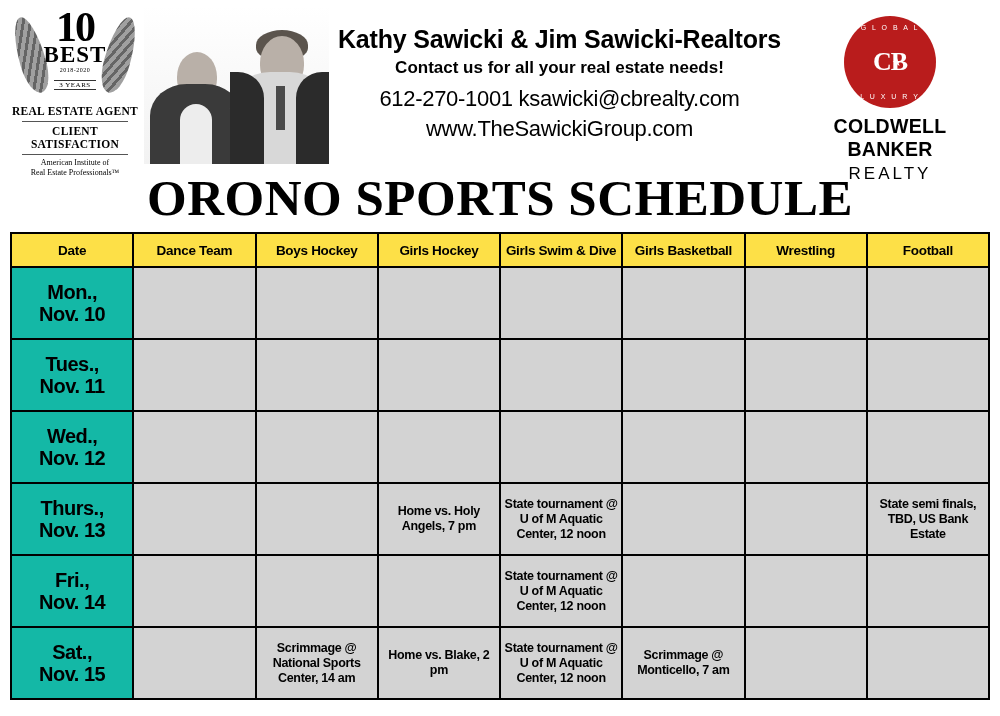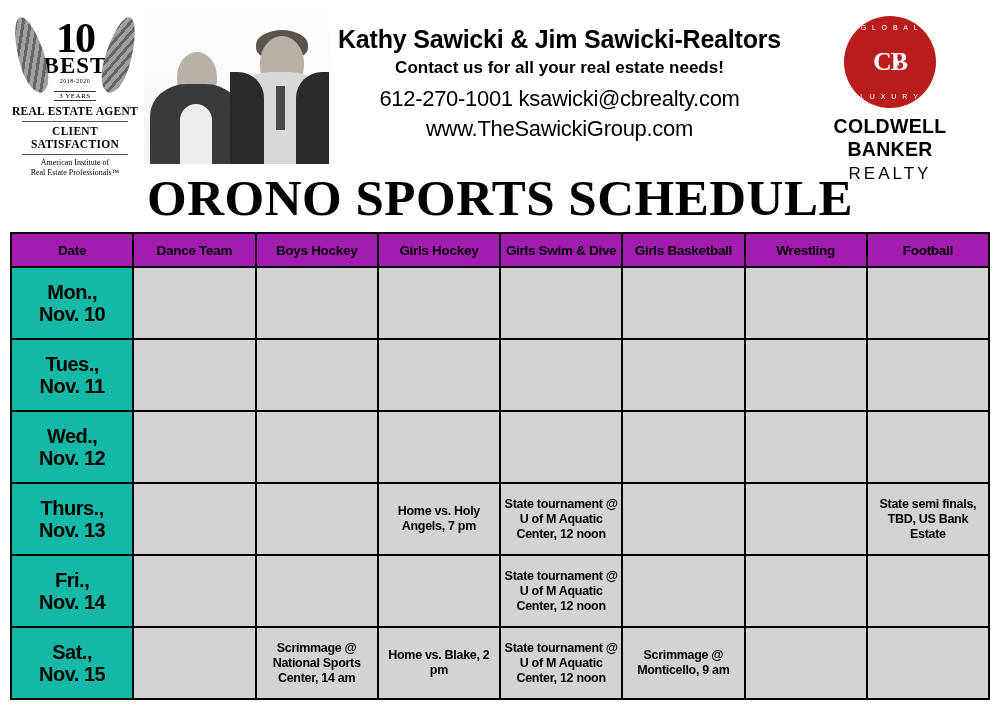--- a/index.html
+++ b/index.html
@@ -36,21 +36,21 @@
     width: 130px;
     flex: 0 0 130px;
     text-align: center;
     padding-top: 4px;
     position: relative;
   }
   .award-wreath {
     position: relative;
     height: 92px;
     display: flex;
-    align-items: flex-end;
+    align-items: flex-start;
     justify-content: center;
   }
   .wreath-leaf {
     position: absolute;
     top: 6px;
     width: 26px;
     height: 78px;
     border-radius: 50% 50% 50% 50% / 60% 60% 40% 40%;
     background:
       repeating-linear-gradient(115deg, #4a4a4a 0 3px, #8f8f8f 3px 7px);
@@ -270,21 +270,21 @@
     table-layout: fixed;
     border: 2px solid #000;
   }
   table.sched th, table.sched td {
     border: 2px solid #000;
     background: #d3d3d3;
     text-align: center;
     vertical-align: middle;
   }
   table.sched thead th {
-    background: #a21caf;
+    background: #fde047;
     font-family: "Liberation Sans", sans-serif;
     font-weight: bold;
     font-size: 13.5px;
     height: 28px;
     padding: 2px 1px;
     letter-spacing: -0.3px;
     text-align: center;
   }
   table.sched td.date-cell {
     background: #14b8a6;
@@ -452,21 +452,21 @@
         </tr>
         <tr class="r-tall">
           <td class="date-cell">
             <div>Sat.,</div>
             <div>Nov. 15</div>
           </td>
           <td class="event"></td>
           <td class="event">Scrimmage @ National Sports Center, 14 am</td>
           <td class="event">Home vs. Blake, 2 pm</td>
           <td class="event">State tournament @ U of M Aquatic Center, 12 noon</td>
-          <td class="event">Scrimmage @ Monticello, 9 am</td>
+          <td class="event">Scrimmage @ Monticello, 7 am</td>
           <td class="event"></td>
           <td class="event"></td>
         </tr>
       </tbody>
     </table>
   </div>
 
 </div>
 
 </body></html>

